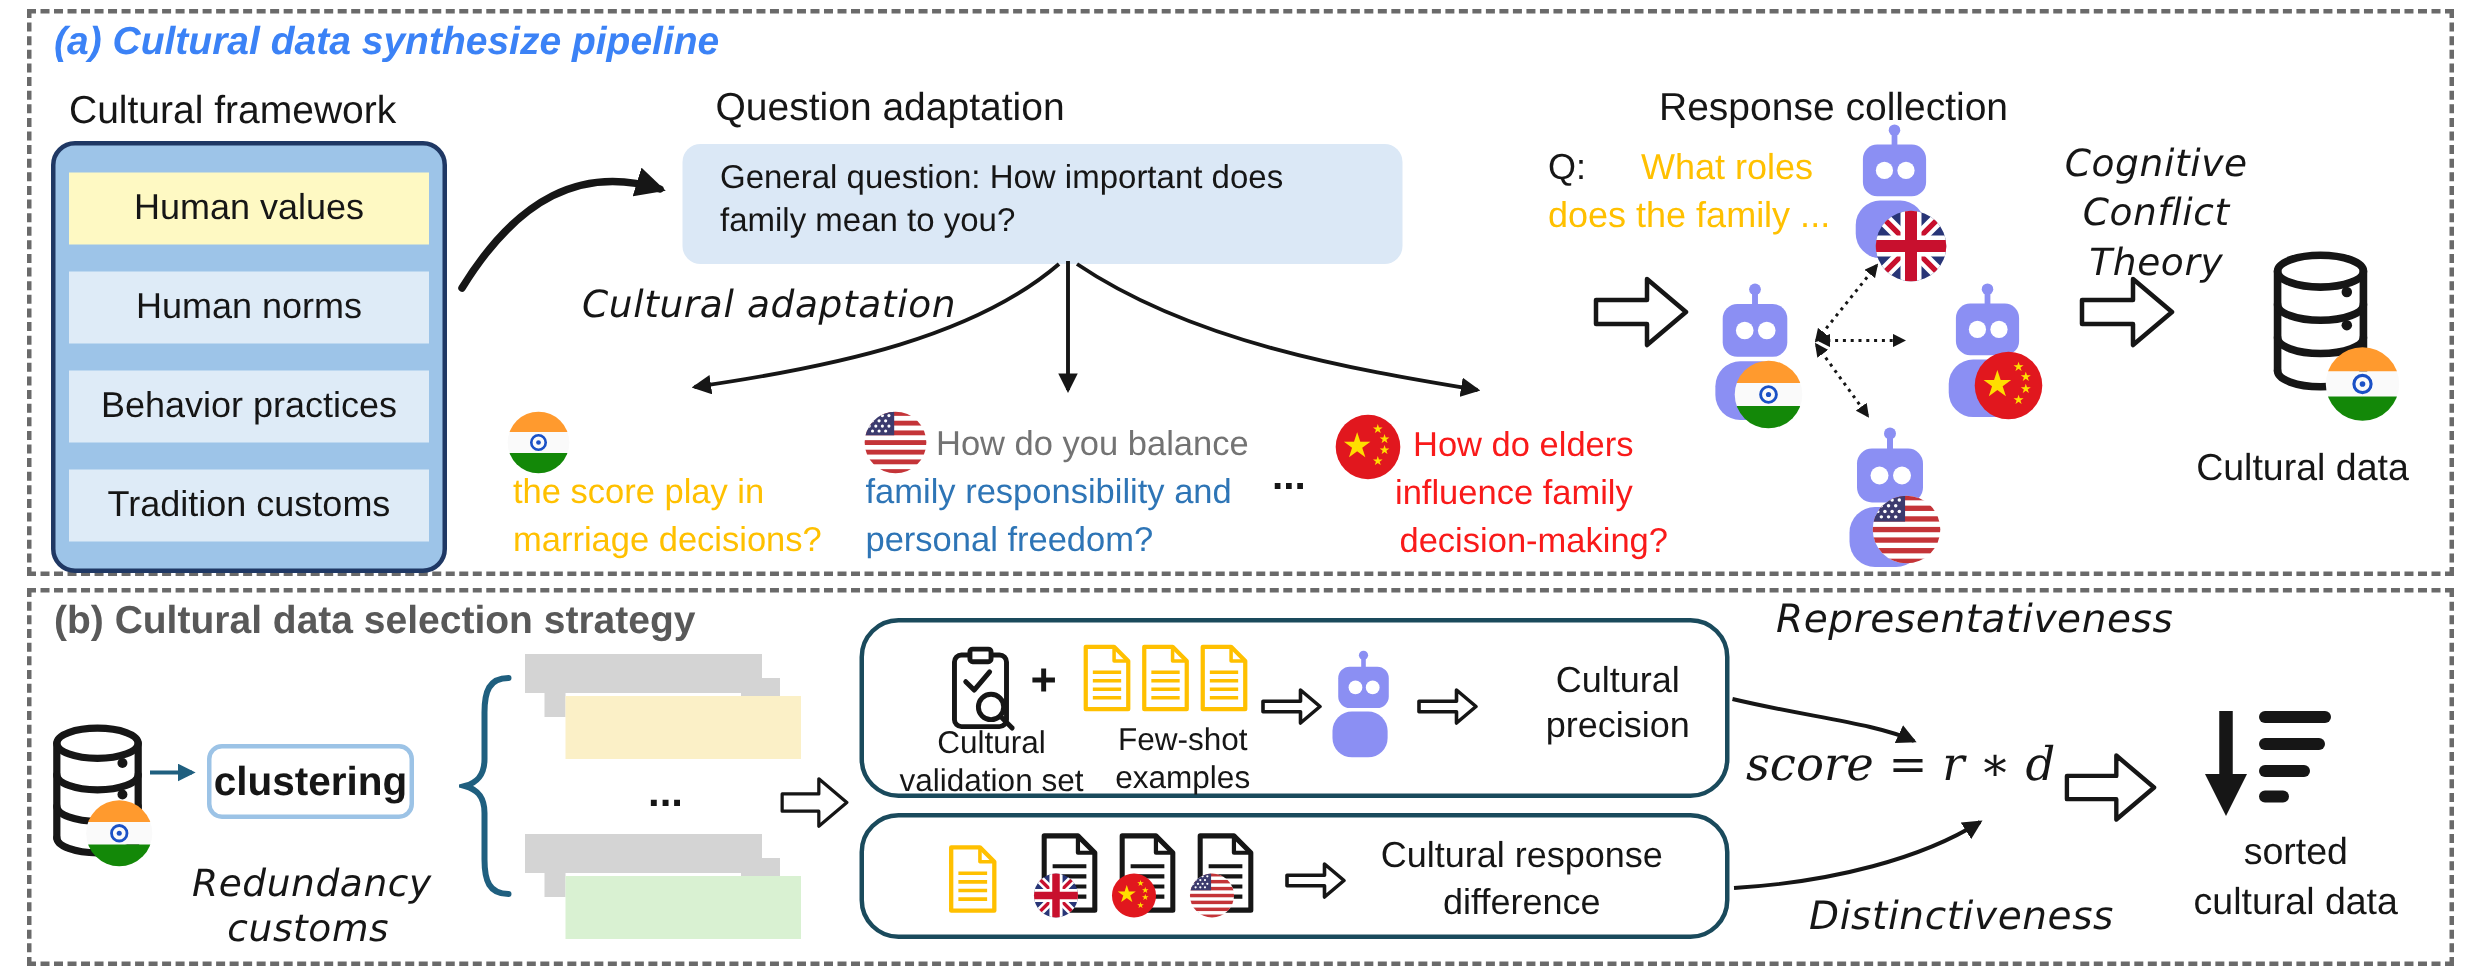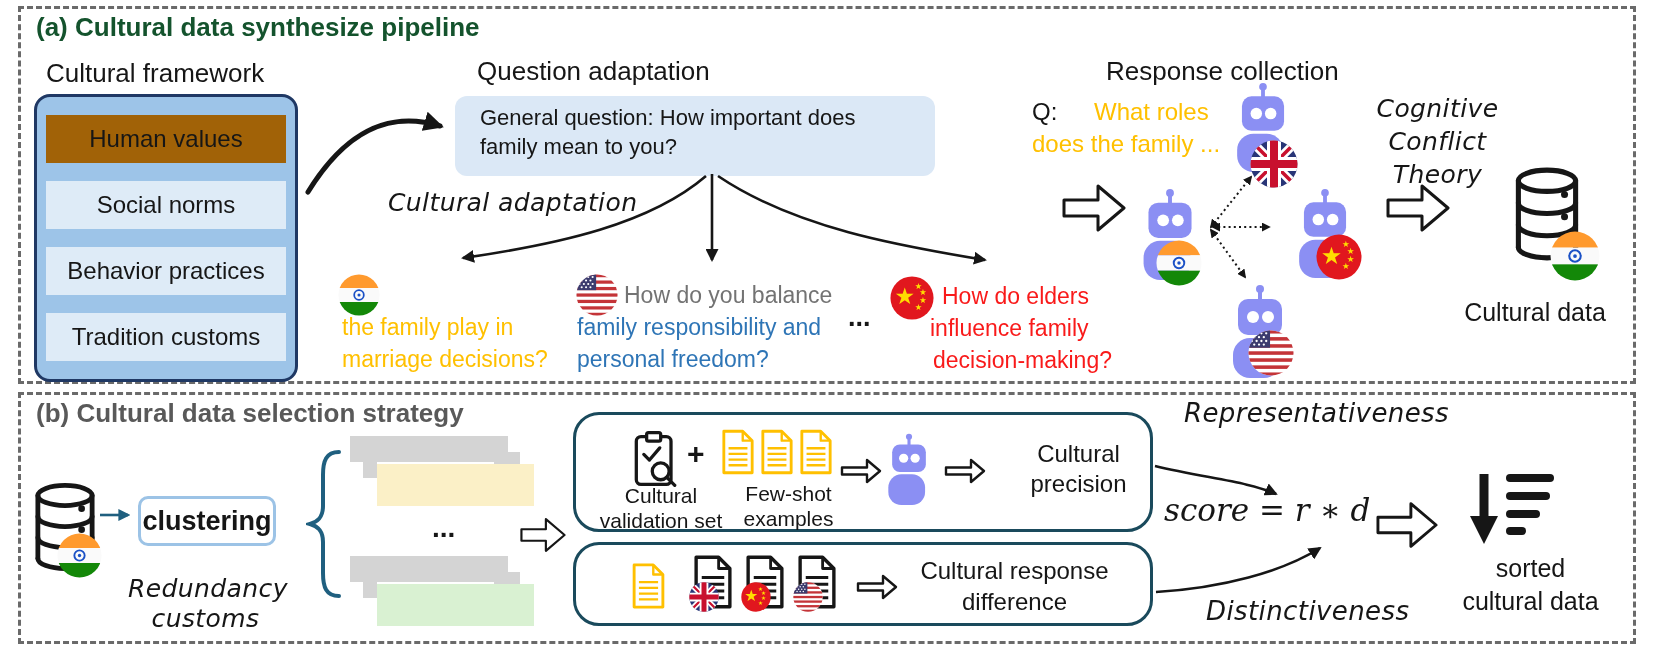--- a/index.html
+++ b/index.html
@@ -168,26 +168,26 @@
         </g>
       </g>
     </symbol>
   </defs>
 </svg>
 
 <div id="fig">
 
   <div class="dashed" style="left:18px; top:6px; width:1618px; height:378px;"></div>
 
-  <div class="sec-title" style="left: 36px; top: 12px; color: #14532d;">(a) Cultural data synthesize pipeline</div>
+  <div class="sec-title" style="left: 36px; top: 12px; color: #3b82f6; font-style: italic;">(a) Cultural data synthesize pipeline</div>
 
   <div class="col-title" style="left:46px; top:46px;">Cultural framework</div>
   <div class="fw-box" style="background: rgb(157, 196, 232);">
-    <div class="fw-item" style="background: #a16207;">Human values</div>
-    <div class="fw-item" style="background: rgb(222, 235, 247);">Social norms</div>
+    <div class="fw-item" style="background: #fef9c3;">Human values</div>
+    <div class="fw-item" style="background: rgb(222, 235, 247);">Human norms</div>
     <div class="fw-item" style="background: rgb(222, 235, 247);">Behavior practices</div>
     <div class="fw-item" style="background: rgb(222, 235, 247);">Tradition customs</div>
   </div>
 
   <svg class="icon" style="left:300px; top:100px;" width="155" height="100" viewBox="0 0 155 100">
     <path d="M8,92 C45,32 88,10 140,26" fill="none" stroke="#161616" stroke-width="5" stroke-linecap="round" marker-end="url(#ah-big)"></path>
   </svg>
 
   <div class="col-title" style="left:477px; top:44px;">Question adaptation</div>
   <div class="bubble" style="background: rgb(219, 232, 246);">
@@ -200,21 +200,21 @@
     <g fill="none" stroke="#161616" stroke-width="2.6">
       <path d="M287,8 V94" marker-end="url(#ah)"></path>
       <path d="M281,10 C225,58 135,78 38,92" marker-end="url(#ah)"></path>
       <path d="M293,10 C370,62 475,80 560,94" marker-end="url(#ah)"></path>
     </g>
   </svg>
 
   <svg class="icon" style="left:338px; top:274px;" width="42" height="42">
       <use href="#sym-flag-india"></use>
     </svg>
-  <div class="qline" style="left: 342px; top: 314px; color: rgb(255, 192, 0);">the family play in</div>
+  <div class="qline" style="left: 342px; top: 314px; color: rgb(255, 192, 0);">the score play in</div>
   <div class="qline" style="left: 342px; top: 346px; color: rgb(255, 192, 0);">marriage decisions?</div>
 
   <svg class="icon" style="left:576px; top:274px;" width="42" height="42">
       <use href="#sym-flag-usa"></use>
     </svg>
   <div class="qline" style="left: 624px; top: 282px; color: #737373;">How do you balance</div>
   <div class="qline" style="left: 577px; top: 314px; color: rgb(46, 117, 182);">family responsibility and</div>
   <div class="qline" style="left: 577px; top: 346px; color: rgb(46, 117, 182);">personal freedom?</div>
 
   <div class="t bold" style="left:848px; top:302px; font-size:27px;">...</div>

